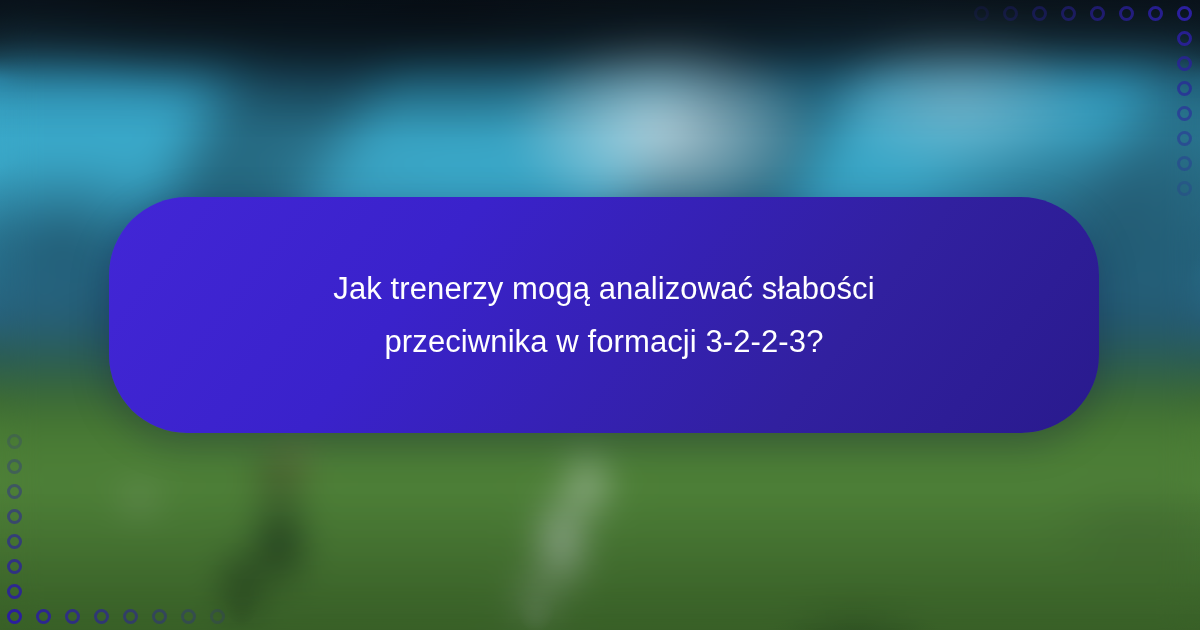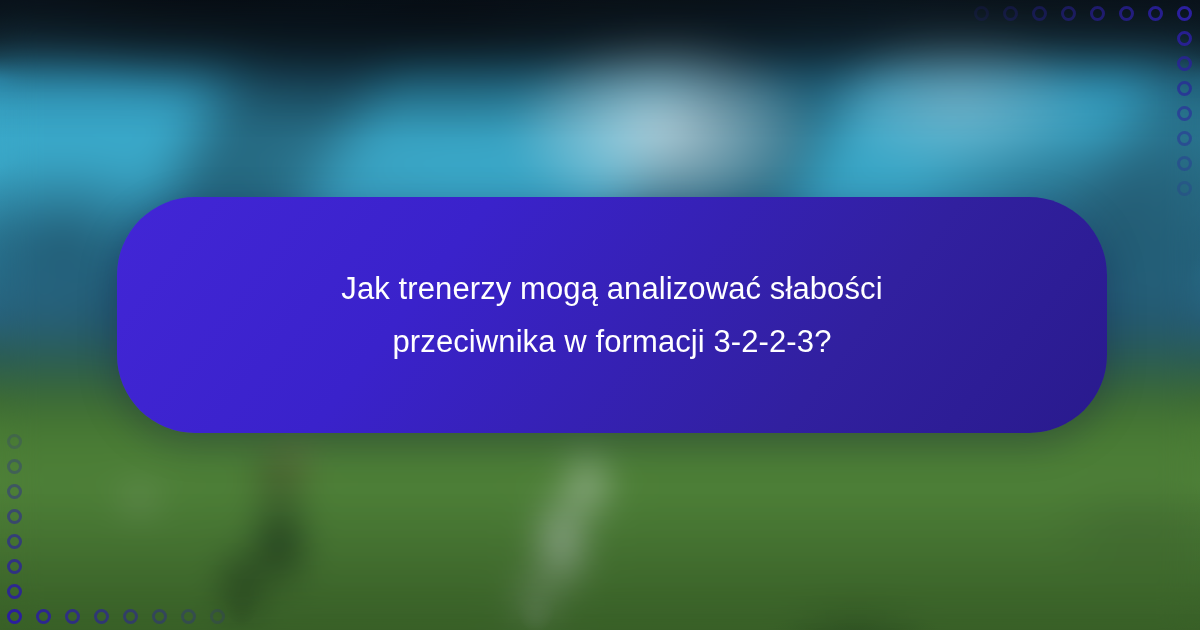--- a/index.html
+++ b/index.html
@@ -135,21 +135,21 @@
 
   #dots-top-right    { top: 6px;  right: 8px; }
   #dots-right-top    { top: 6px;  right: 8px; }
   #dots-bottom-left  { bottom: 6px; left: 7px; }
   #dots-left-bottom  { bottom: 6px; left: 7px; }
 
   
   #card {
     position: absolute;
     z-index: 4;
-    left: 117px;
+    left: 109px;
     top: 197px;
     width: 990px;
     height: 236px;
     border-radius: 78px;
     background: linear-gradient(128deg, #4226d6 0%, #3a22cb 32%, #31209f 72%, #291a8d 100%);
     display: flex;
     align-items: center;
     justify-content: center;
     box-shadow: 0 10px 38px rgba(12,8,60,.28);
   }

